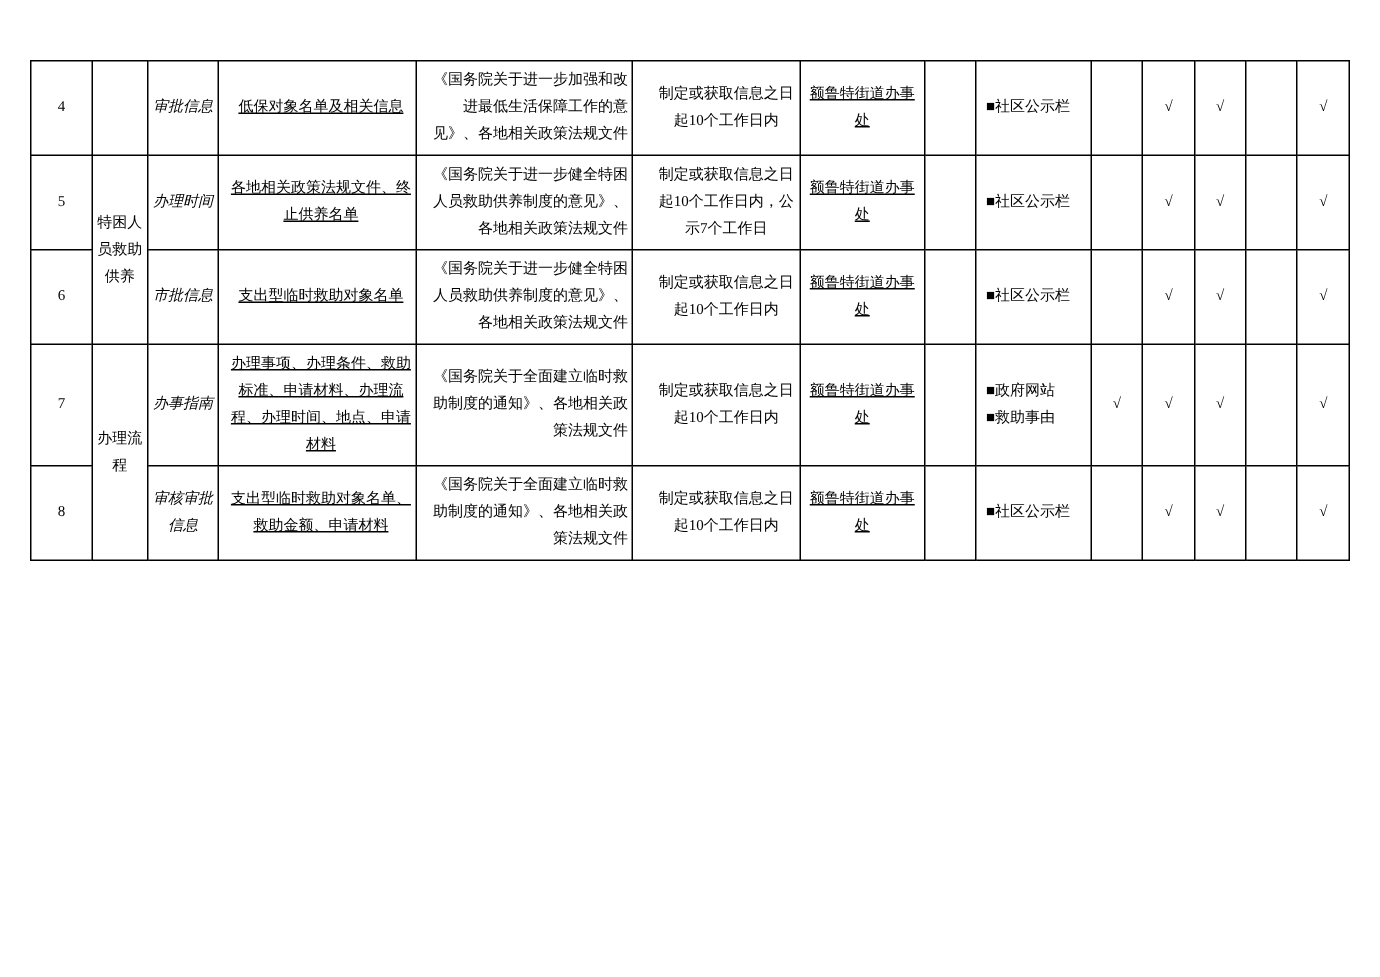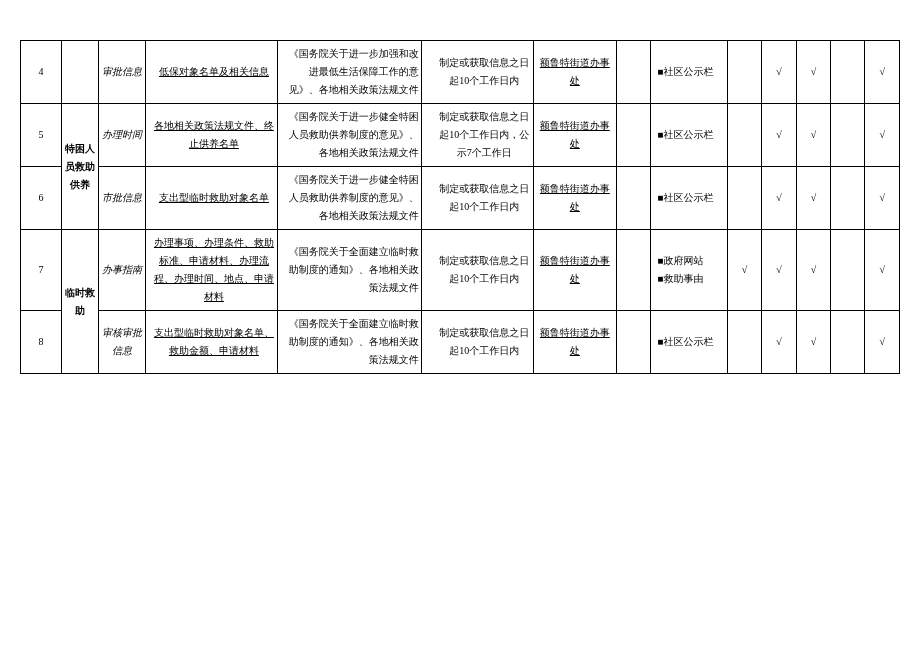--- a/index.html
+++ b/index.html
@@ -17,21 +17,21 @@
   }
   td {
     border: 1px solid #000;
     padding: 4px 2px;
     text-align: center;
     vertical-align: middle;
     word-break: break-all;
     line-height: 1.8;
   }
   .num-col { width: 32px; }
-  .cat-col { width: 28px; font-weight: bold; }
+  .cat-col { width: 28px; }
   .type-col { width: 38px; font-style: italic; }
   .content-col { width: 110px; text-align: center; padding-left: 6px; text-decoration: underline; }
   .basis-col { width: 120px; text-align: right; padding-left: 6px; }
   .time-col { width: 82px; text-align: center; padding-left: 16px;}
   .dept-col { width: 70px; text-decoration: underline; }
   .check-col { width: 26px; }
   .carrier-col { width: 60px; text-align: left; padding-left: 6px;}
   .tick-col { width: 26px; }
   .tick-col2 { width: 26px; }
   .tick-col3 { width: 26px; }
@@ -90,21 +90,21 @@
       <td class="carrier-col">■社区公示栏</td>
       <td class="tick-col"></td>
       <td class="tick-col2">√</td>
       <td class="tick-col3">√</td>
       <td class="tick-col4"></td>
       <td class="tick-col5">√</td>
     </tr>
 
     <tr>
       <td class="num-col">7</td>
-      <td class="cat-col vtext" rowspan="2">临时救助</td>
+      <td class="cat-col vtext" rowspan="2">办理流程</td>
       <td class="type-col">办事指南</td>
       <td class="content-col">办理事项、办理条件、救助标准、申请材料、办理流程、办理时间、地点、申请材料</td>
       <td class="basis-col">《国务院关于全面建立临时救助制度的通知》、各地相关政策法规文件</td>
       <td class="time-col">制定或获取信息之日起10个工作日内</td>
       <td class="dept-col">额鲁特街道办事处</td>
       <td class="check-col"></td>
       <td class="carrier-col" style="white-space:pre-line">■政府网站
 ■救助事由</td>
       <td class="tick-col">√</td>
       <td class="tick-col2">√</td>

